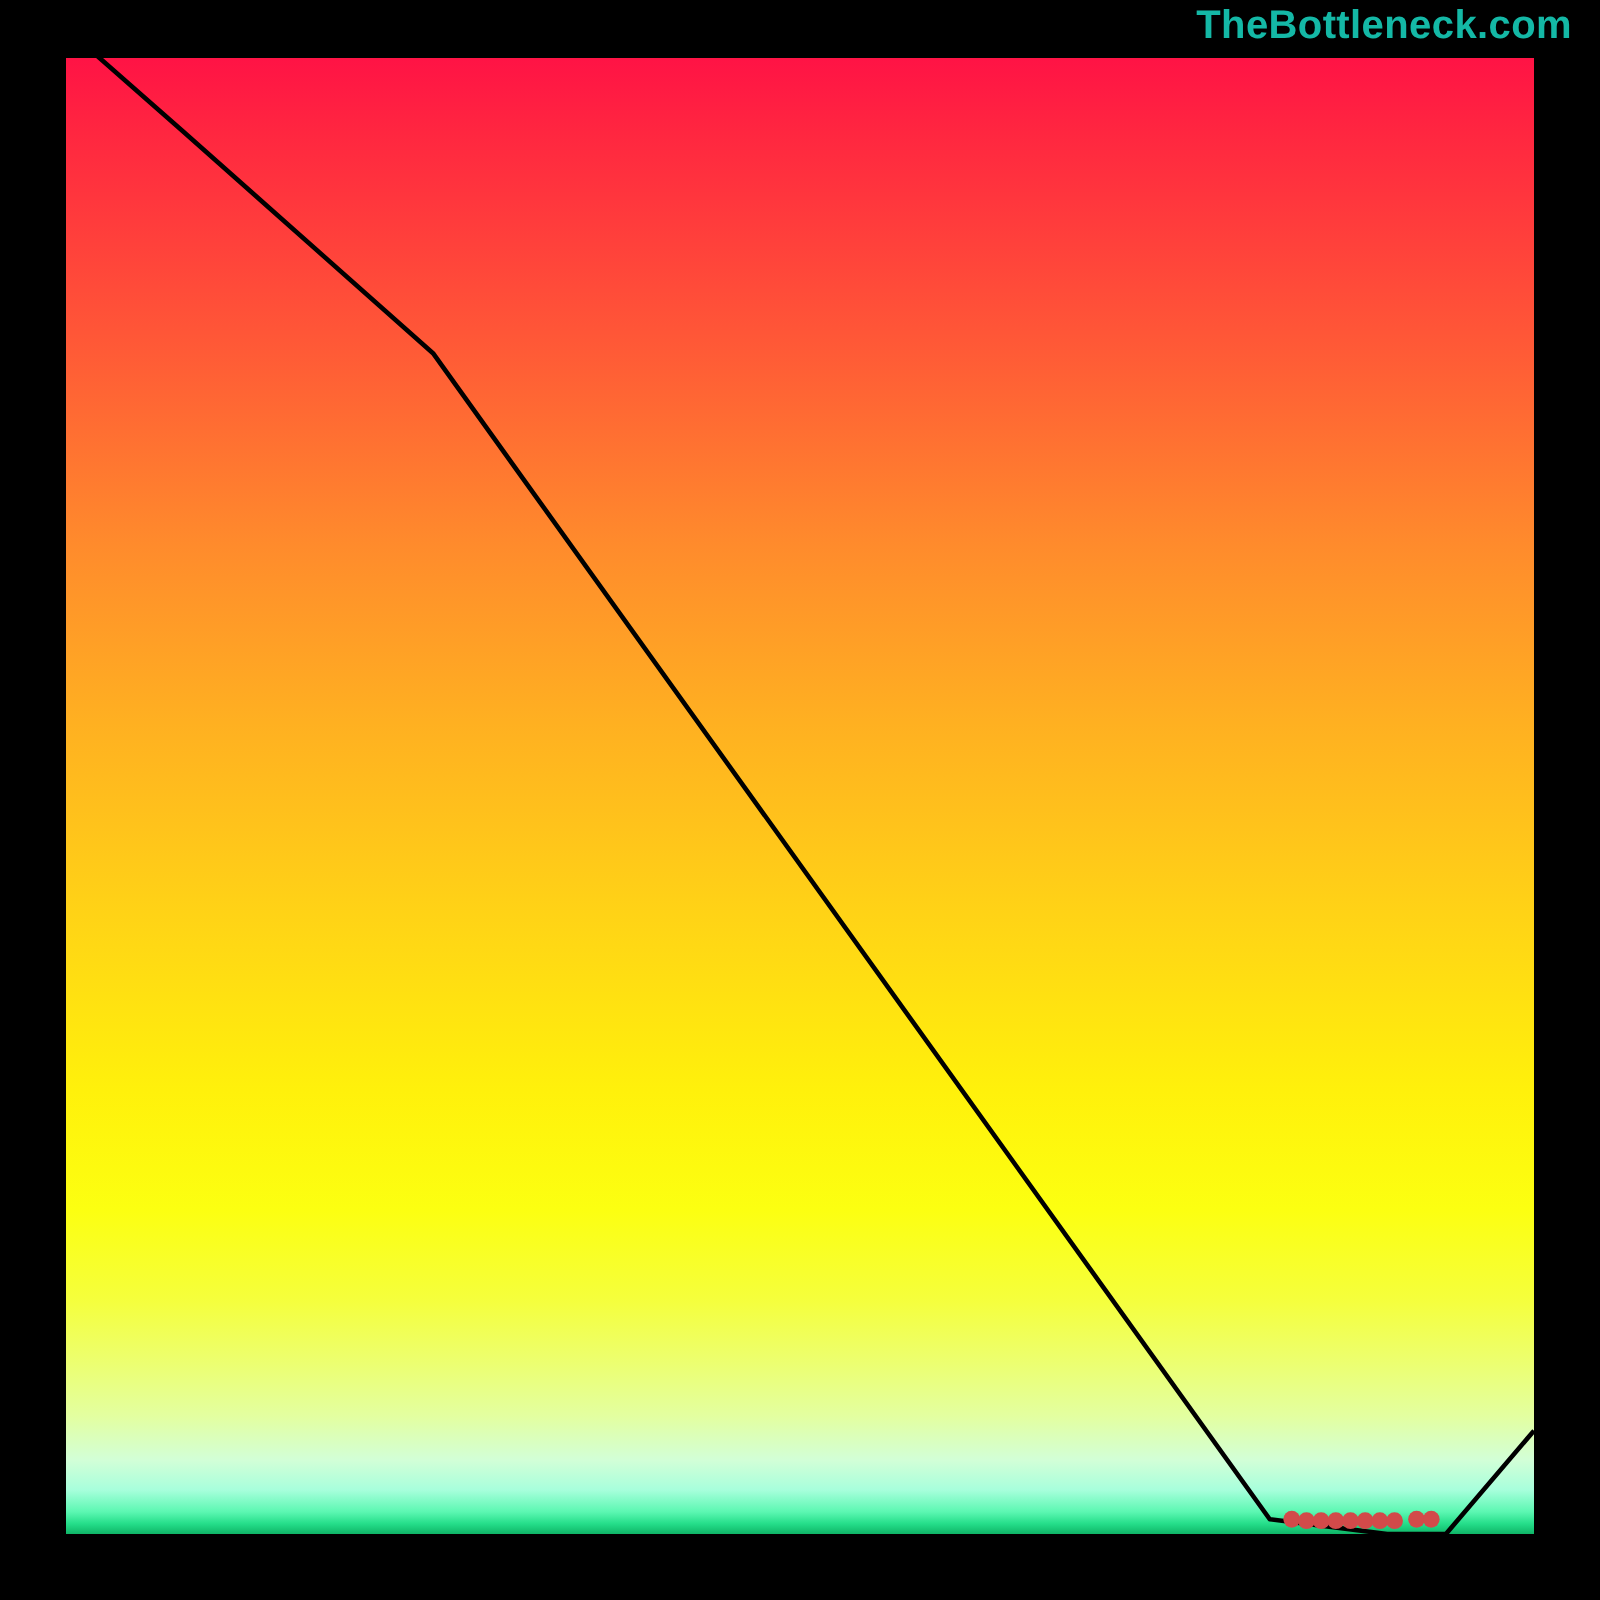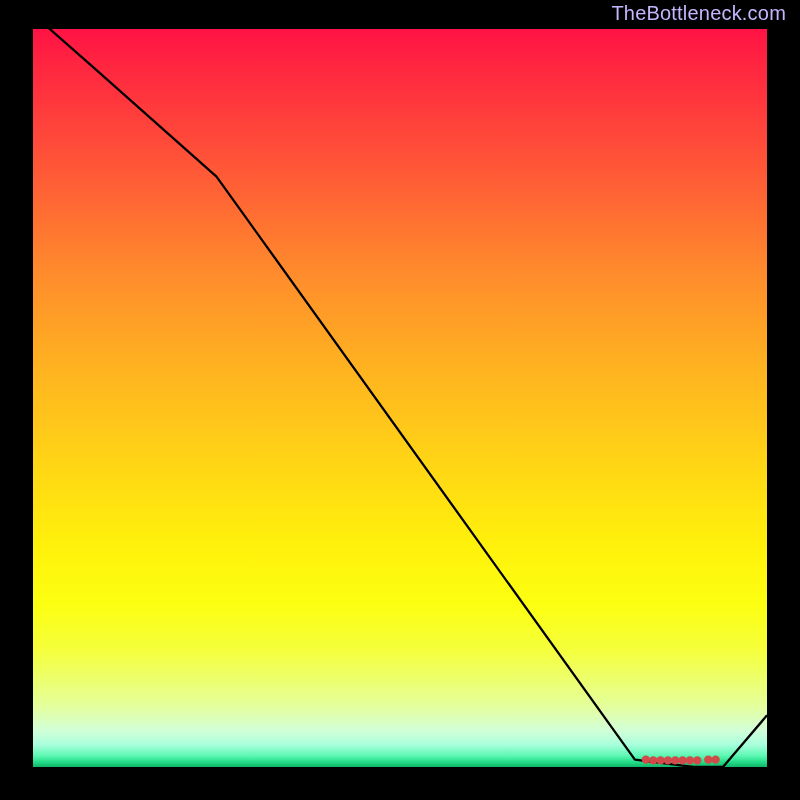--- a/index.html
+++ b/index.html
@@ -13,23 +13,23 @@
   .container {
     position: relative;
     width: 800px;
     height: 800px;
     background: #000;
   }
   .attribution {
     position: absolute;
     top: 2px;
     right: 14px;
-    color: #c4b5fd;
+    color: #14b8a6;
     font-size: 20px;
-    font-weight: 400;
+    font-weight: 700;
     letter-spacing: 0.2px;
   }
   .plot-area {
     position: absolute;
     left: 33px;
     top: 29px;
     width: 734px;
     height: 738px;
     overflow: hidden;
   }

